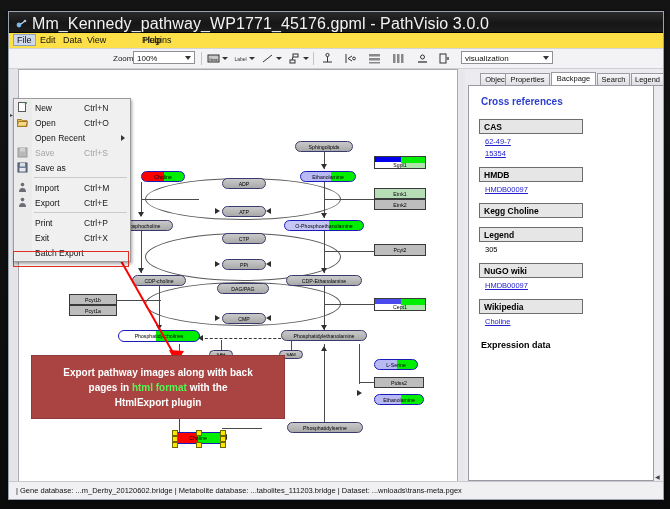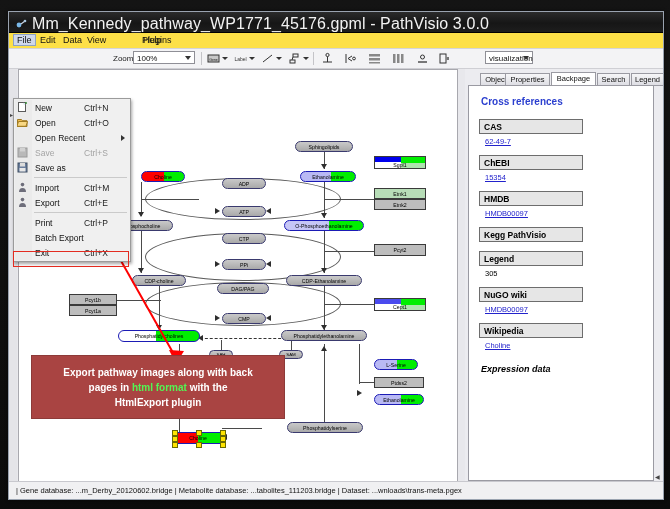--- a/index.html
+++ b/index.html
@@ -114,21 +114,21 @@
   .tab.sel{top:0;height:14px;background:#fff;border-bottom:1px solid #fff;font-weight:normal;}
   #bpage{position:absolute;left:3px;top:16px;width:186px;height:396px;background:#fff;
          border:1px solid #9a9aa2;box-sizing:border-box;overflow:hidden;}
   #bpInner{position:absolute;left:0;top:0;right:0;padding:8px 10px;}
   .bp-h1{font-size:10px;font-weight:bold;color:#2b3fcf;margin:2px 0 12px 2px;}
   .bp-sec{width:104px;height:15px;background:#e6e6e6;border:1px solid #6d6d6d;
           font-size:8.5px;font-weight:bold;color:#000;line-height:14px;padding-left:4px;
           box-sizing:border-box;margin-top:9px;}
   .bp-val{font-size:7.5px;color:#2222cc;text-decoration:underline;margin:3px 0 0 6px;}
   .bp-val.plain{color:#000;text-decoration:none;}
-  .bp-exp{font-size:9px;font-weight:bold;color:#000;margin:14px 0 0 2px;font-style:italic;}
+  .bp-exp{font-size:9px;font-weight:bold;color:#000;margin:14px 0 0 2px;}
   #rightNub{position:absolute;left:190px;top:404px;width:7px;height:8px;font-size:6px;color:#444;}
 
   
   #statusbar{position:absolute;left:0;bottom:0;width:654px;height:17px;
              background:#f0f0f2;border-top:1px solid #c8c8ce;}
   #statusbar .st{position:absolute;left:7px;top:4px;font-size:7.5px;color:#111;white-space:nowrap;}
 </style>
 </head>
 <body>
 
@@ -229,21 +229,21 @@
             <line x1="3" y1="11" x2="12" y2="11" stroke="#333" stroke-width="1.3"></line>
           </svg>
       </span>
       <span class="tb-btn" style="left:428px;">
         <svg width="15" height="15">
             <rect x="3" y="3" width="6" height="9" fill="none" stroke="#333"></rect>
             <rect x="9.5" y="6" width="2.5" height="3" fill="#777"></rect>
           </svg>
       </span>
 
-      <div class="tb-combo" style="left:476px;width:48px;">
+      <div class="tb-combo" style="left:452px;width:92px;">
         <span>visualization</span>
         <span class="arw"></span>
       </div>
     </div>
 
     <div id="main">
 
       <div id="vedge">
         <span class="vnub">▸</span>
       </div>
@@ -528,53 +528,52 @@
         </div>
 
         <div class="msep"></div>
 
         <div class="mi">
           <span class="mi-tx">Print</span>
           <span class="mi-sc">Ctrl+P</span>
         </div>
 
         <div class="mi">
-          <span class="mi-tx">Batch Export</span>
-        </div>
-
-        <div class="mi">
           <span class="mi-tx">Exit</span>
           <span class="mi-sc">Ctrl+X</span>
+        </div>
+
+        <div class="mi">
+          <span class="mi-tx">Batch Export</span>
         </div>
       </div>
       <div id="beBox"></div>
 
       <div id="right">
         <div id="tabstrip">
           <div class="tab" style="left:12px;width:36px;">Objects</div>
           <div class="tab" style="left:37px;width:45px;">Properties</div>
           <div class="tab sel" style="left:83px;width:45px;">Backpage</div>
           <div class="tab" style="left:129px;width:33px;">Search</div>
           <div class="tab" style="left:163px;width:33px;">Legend</div>
         </div>
 
         <div id="bpage">
           <div id="bpInner">
             <div class="bp-h1">Cross references</div>
 
             <div class="bp-sec">CAS</div>
             <div class="bp-val">62-49-7</div>
 
-            <div class="bp-sec">ChEBI</div>
             <div class="bp-val">15354</div>
 
             <div class="bp-sec">HMDB</div>
             <div class="bp-val">HMDB00097</div>
 
-            <div class="bp-sec">Kegg PathVisio</div>
+            <div class="bp-sec">Kegg Choline</div>
 
             <div class="bp-sec">Legend</div>
             <div class="bp-val plain">305</div>
 
             <div class="bp-sec">NuGO wiki</div>
             <div class="bp-val">HMDB00097</div>
 
             <div class="bp-sec">Wikipedia</div>
             <div class="bp-val">Choline</div>
 

